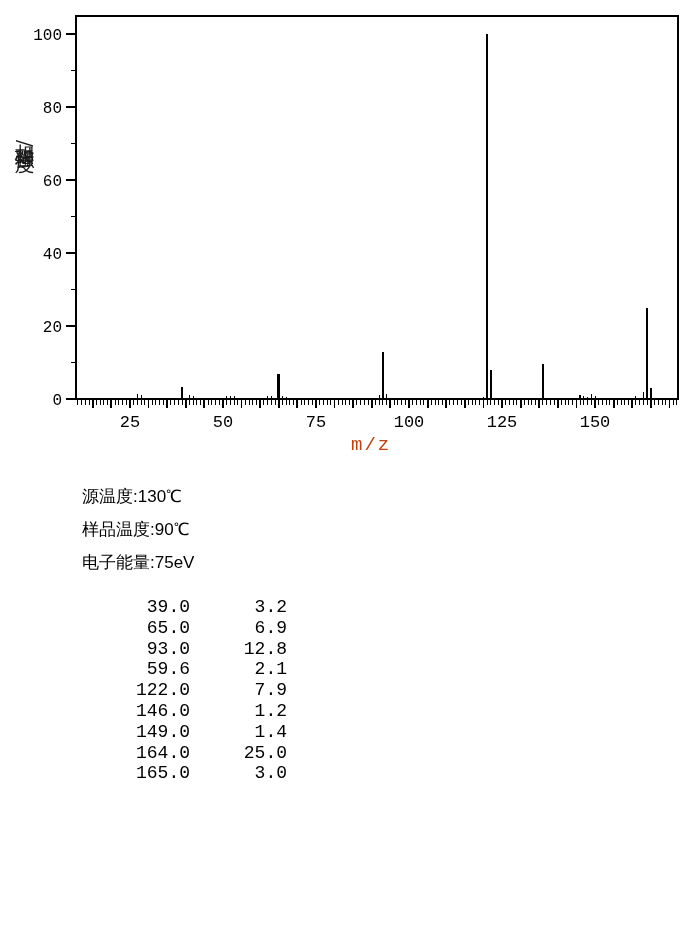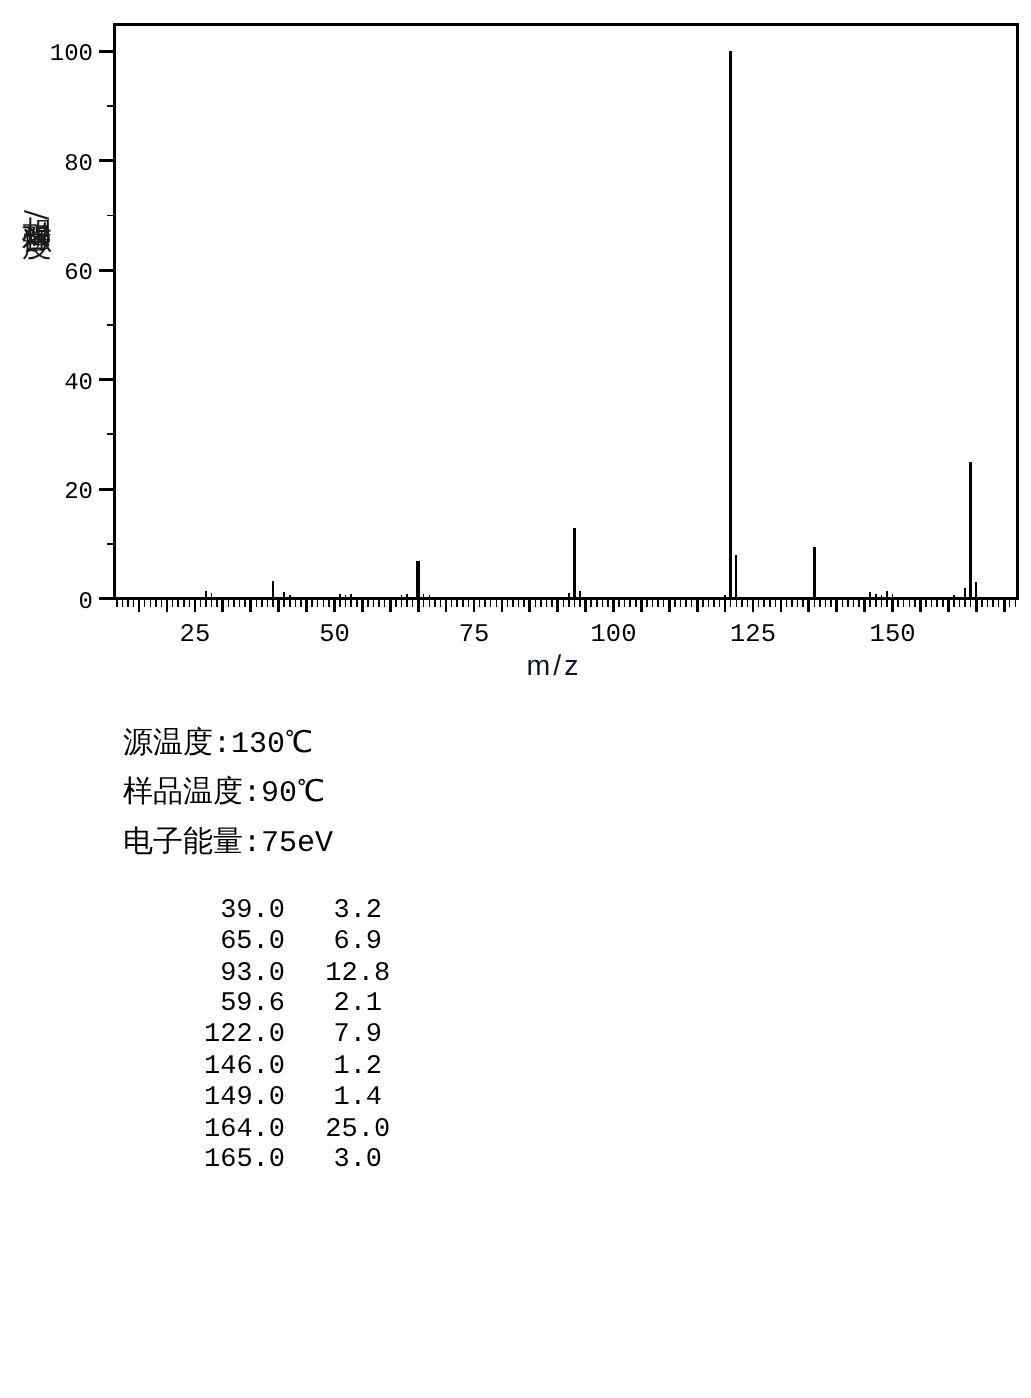--- a/index.html
+++ b/index.html
@@ -9,36 +9,36 @@
   }
   #chart-svg { position:absolute; left:0; top:0; }
   .ylabel {
     position:absolute; left:12px; top:128px;
     writing-mode:vertical-rl; text-orientation:mixed;
     font-family:"DejaVu Serif", serif; font-size:20px; letter-spacing:3px;
     color:#1a1a1a;
   }
   .xlabel {
     position:absolute; left:351px; top:434px;
-    font-family:Liberation Sans, sans-serif;
-    font-size:19px; letter-spacing:2px; color:#0f172a;
+    font-family:Liberation Mono, monospace;
+    font-size:19px; letter-spacing:2px; color:#c2410c;
   }
   .annos { position:absolute; left:82px; top:487px; }
   .anno {
-    font-family:Liberation Mono, monospace; font-size:20px; line-height:19px;
+    font-family:Liberation Sans, sans-serif; font-size:17px; line-height:19px;
     margin-bottom:14px; white-space:pre;
   }
   .ptable {
     position:absolute; left:102px; top:597px;
     font-family:"Liberation Mono","DejaVu Sans Mono",monospace;
     font-size:18px;
   }
   .trow { display:flex; height:20.8px; line-height:20.8px; }
   .c1 { width:88px; text-align:right; white-space:pre; }
-  .c2 { width:97px; text-align:center; white-space:pre; }
+  .c2 { width:97px; text-align:right; white-space:pre; }
 </style>
 </head>
 <body>
 
 <div class="page">
 
   <svg id="chart-svg" width="687" height="470">
       <rect x="76" y="16" width="602" height="383" fill="none" stroke="#000000" stroke-width="2" shape-rendering="crispEdges"></rect>
       <line x1="66" y1="399" x2="76" y2="399" stroke="#000000" stroke-width="2" shape-rendering="crispEdges"></line>
       <text x="62" y="405" text-anchor="end" fill="#000000" font-family="&quot;Liberation Mono&quot;,&quot;DejaVu Sans Mono&quot;,monospace" font-size="16">0</text>

